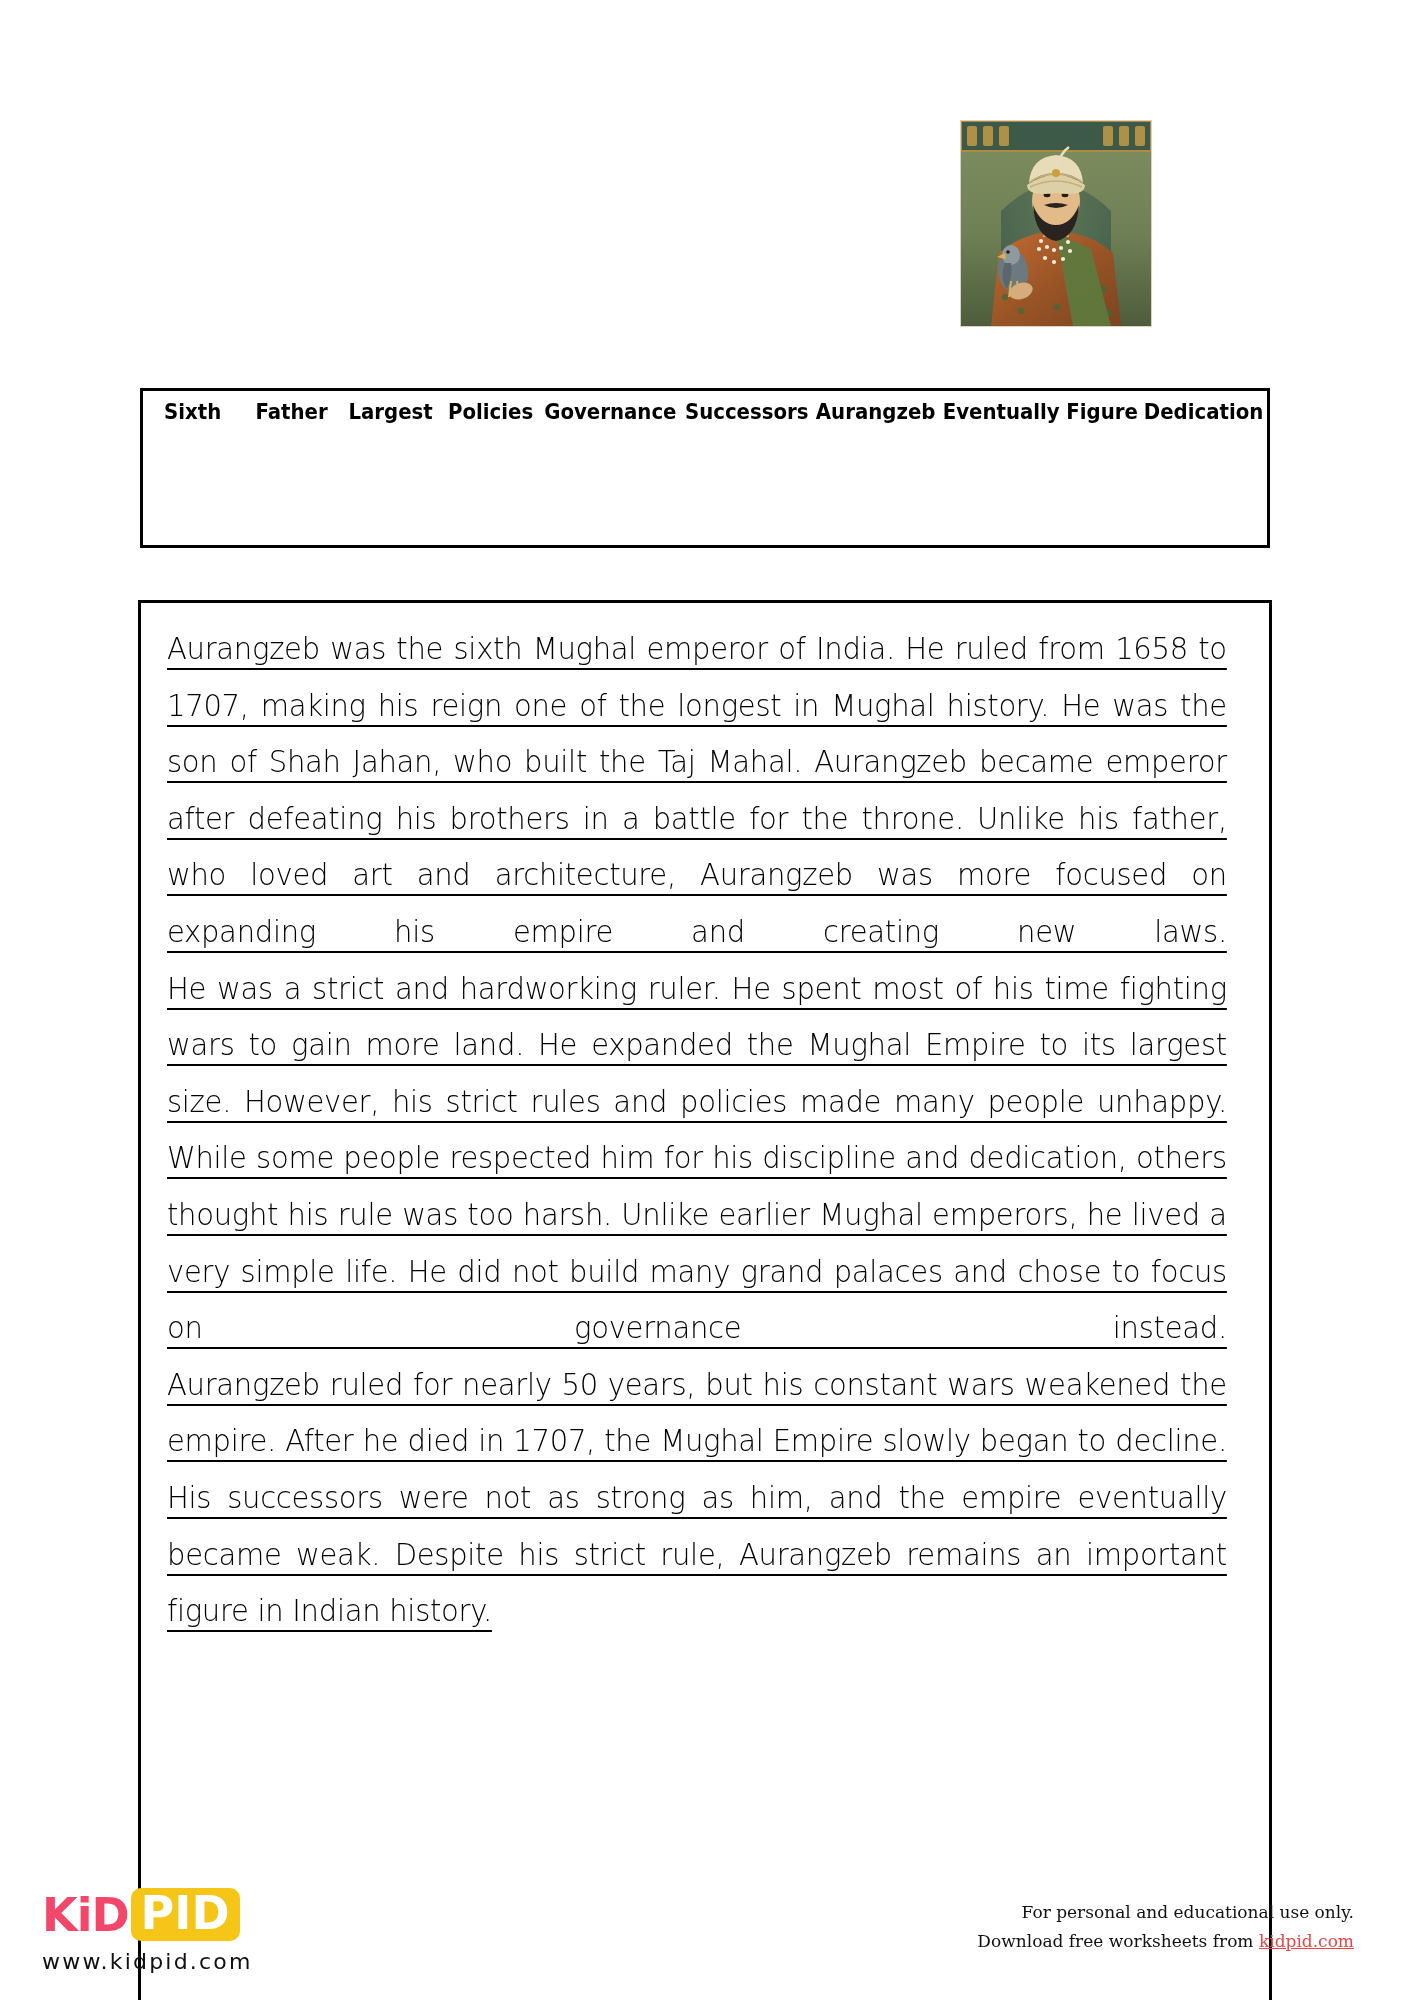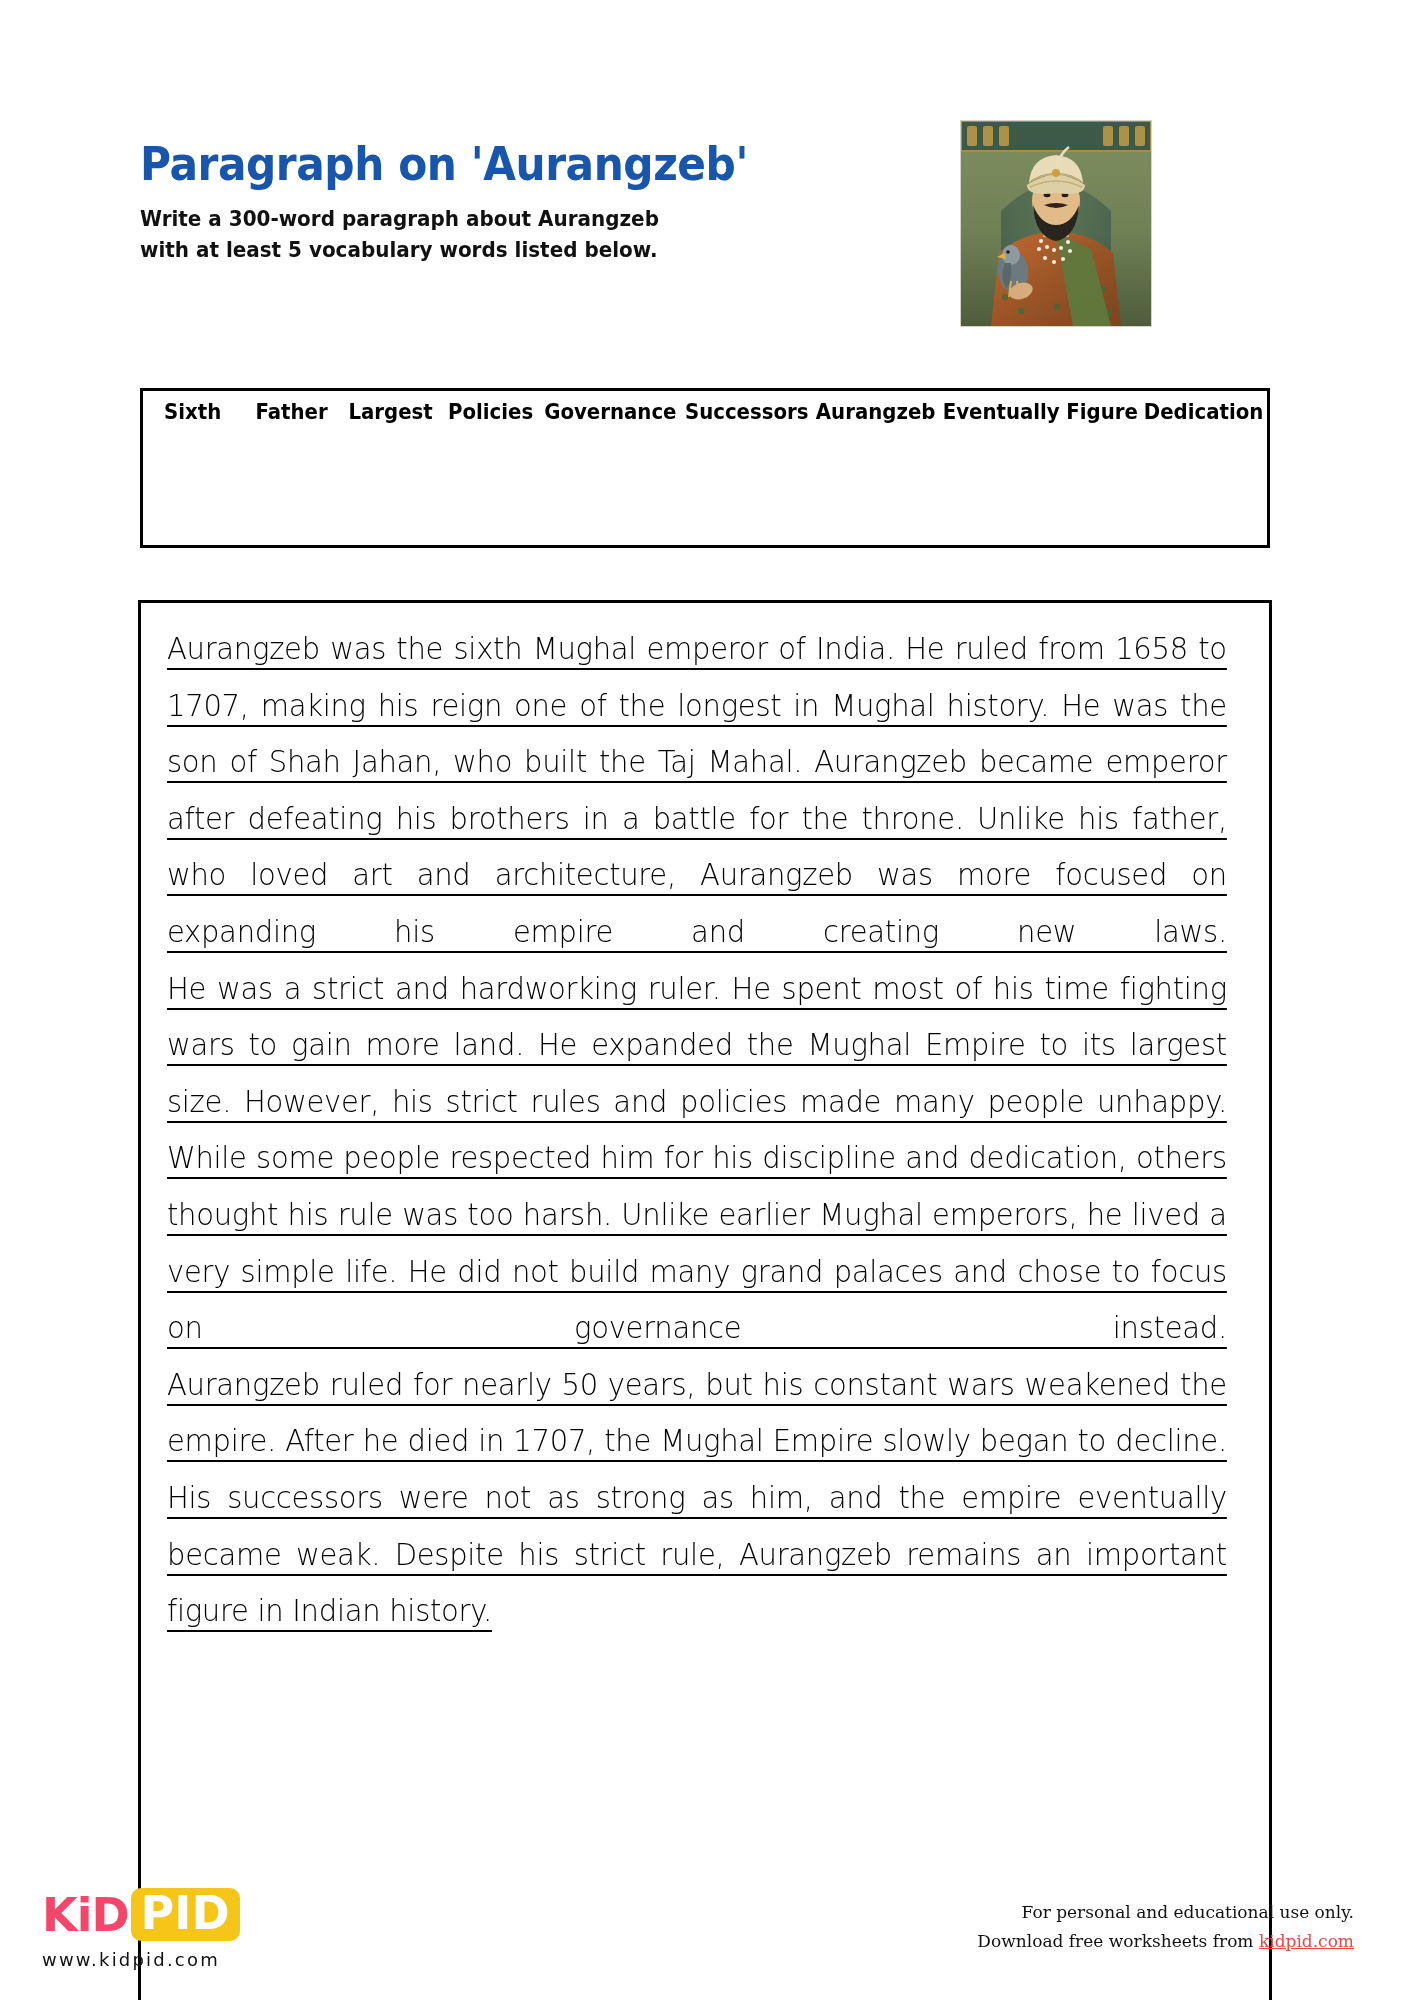--- a/index.html
+++ b/index.html
@@ -157,21 +157,21 @@
     background: #F5C518;
     color: #ffffff;
     border-radius: 10px;
     padding: 2px 10px 5px 10px;
     margin-left: 2px;
     letter-spacing: 0px;
   }
   .brand-url {
     margin-top: 8px;
     font-family: "DejaVu Sans", sans-serif;
-    font-size: 18px;
+    font-size: 22px;
     color: #111111;
     letter-spacing: 2.2px;
     text-align: center;
   }
   .footer-note {
     position: absolute;
     right: 60px;
     top: 18px;
     text-align: right;
     font-family: "DejaVu Serif", serif;
@@ -184,27 +184,20 @@
   .footer-link {
     text-decoration: underline;
     color: #ef4444;
   }
 </style>
 </head>
 <body>
 
 <div class="page">
 
-  <div class="header">
-    <h1 class="worksheet-title">Paragraph on 'Aurangzeb'</h1>
-    <p class="worksheet-subtitle">
-      <span class="sub-line">Write a 300-word paragraph about Aurangzeb</span>
-      <span class="sub-line">with at least 5 vocabulary words listed below.</span>
-    </p>
-  </div>
 
   <div class="hero-portrait">
     <svg viewBox="0 0 190 205" preserveAspectRatio="none">
       <defs>
         <linearGradient id="bgGrad" x1="0" y1="0" x2="0" y2="1">
           <stop offset="0%" stop-color="#7f8f60"></stop>
           <stop offset="55%" stop-color="#6f8055"></stop>
           <stop offset="100%" stop-color="#4e5c3c"></stop>
         </linearGradient>
         <linearGradient id="robeGrad" x1="0" y1="0" x2="1" y2="1">

